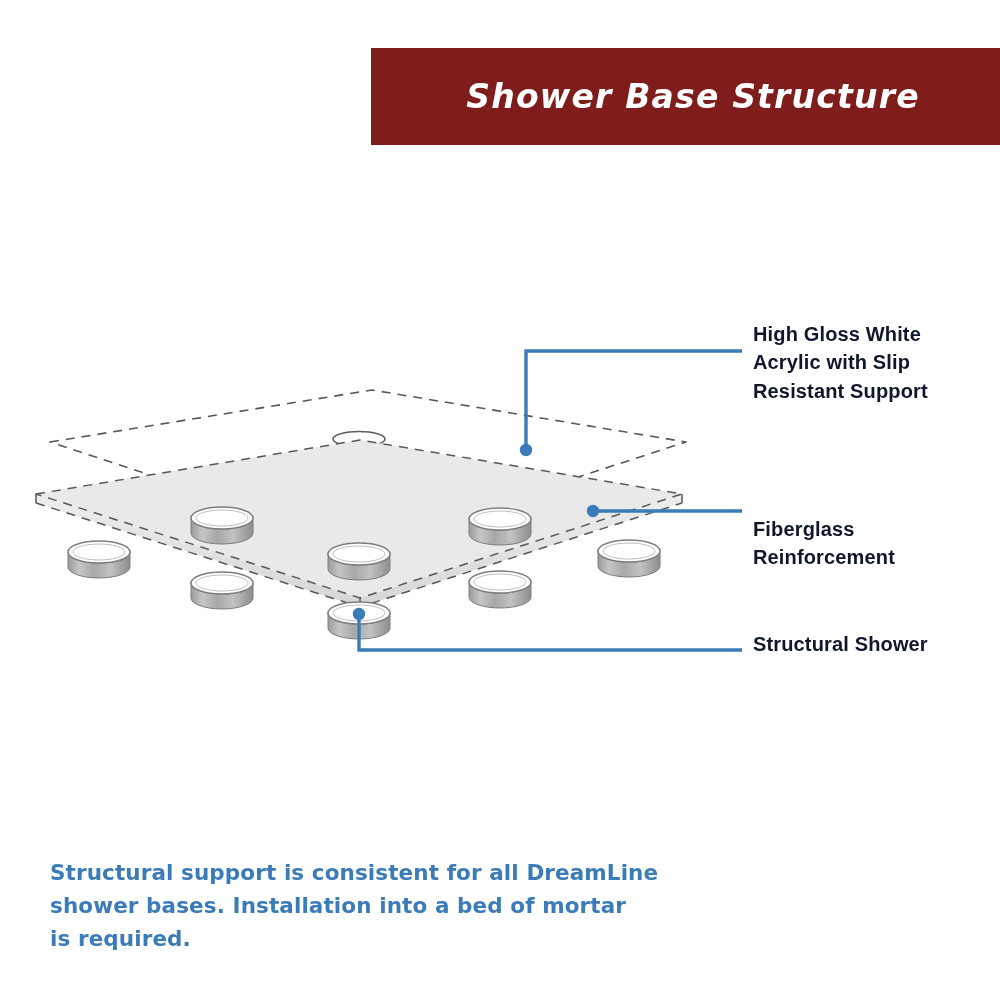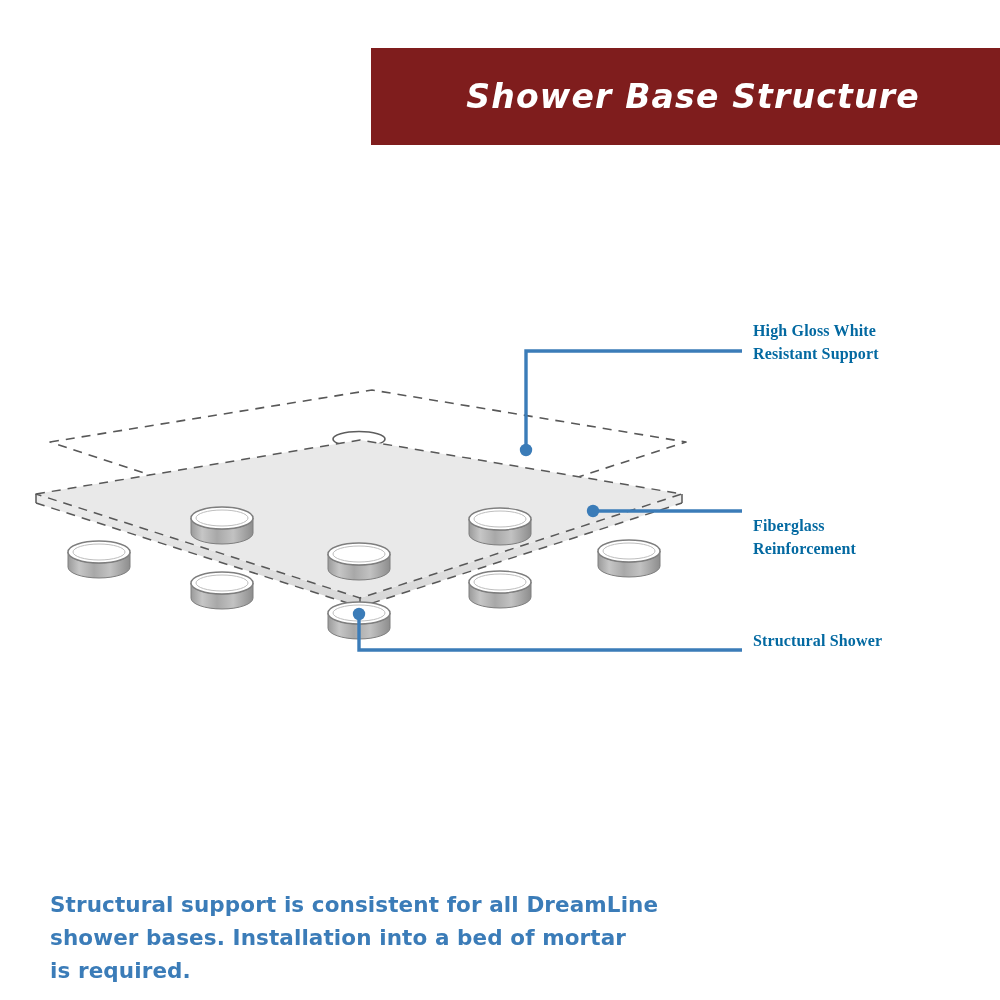--- a/index.html
+++ b/index.html
@@ -48,45 +48,44 @@
     position: absolute;
     left: 0;
     top: 0;
     width: 1000px;
     height: 1000px;
   }
 
   
   .callout {
     position: absolute;
-    color: #0369a1;
-    font-size: 16px;
+    color: #0f172a;
+    font-size: 20px;
     font-weight: bold;
     line-height: 1.42;
-    font-family: Liberation Serif, serif;
+    font-family: Liberation Sans, sans-serif;
     letter-spacing: 0.15px;
     width: 200px;
   }
   #callout-acrylic  { left: 753px; top: 320px; }
   #callout-fiber    { left: 753px; top: 515px; }
   #callout-support  { left: 753px; top: 630px; }
 
   
   .footer-note {
     position: absolute;
     left: 50px;
     top: 857px;
     width: 640px;
     color: #3b7cb8;
     font-size: 21.5px;
     font-weight: bold;
     line-height: 1.53;
     letter-spacing: 0.1px;
     font-family: "DejaVu Sans", sans-serif;
-    margin-top: 32px;
   }
 </style>
 </head>
 <body>
 
 <div id="stage">
 
   <div class="header-bar">
     <div class="header-title">Shower Base Structure</div>
   </div>
@@ -155,20 +154,21 @@
       <line x1="593" y1="511" x2="742" y2="511" stroke="#3b7cb8" stroke-width="3.4"></line>
       <circle cx="593" cy="511" r="6.2" fill="#3b7cb8"></circle>
 
       <polyline points="359,614 359,650 742,650" fill="none" stroke="#3b7cb8" stroke-width="3.4" stroke-linejoin="miter" stroke-linecap="butt"></polyline>
       <circle cx="359" cy="614" r="6.2" fill="#3b7cb8"></circle>
     </g>
   </svg>
 
   <div class="callout" id="callout-acrylic">
     <div>High Gloss White</div>
+    <div>Acrylic with Slip</div>
     <div>Resistant Support</div>
   </div>
 
   <div class="callout" id="callout-fiber">
     <div>Fiberglass</div>
     <div>Reinforcement</div>
   </div>
 
   <div class="callout" id="callout-support">
     <div>Structural Shower</div>

